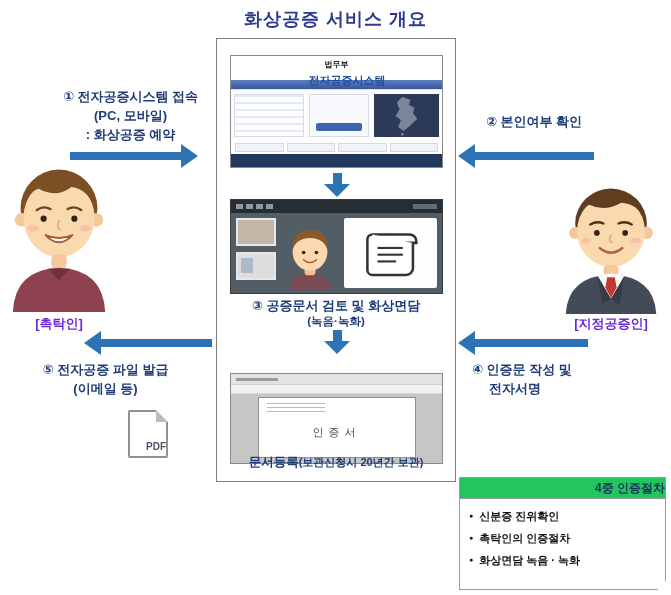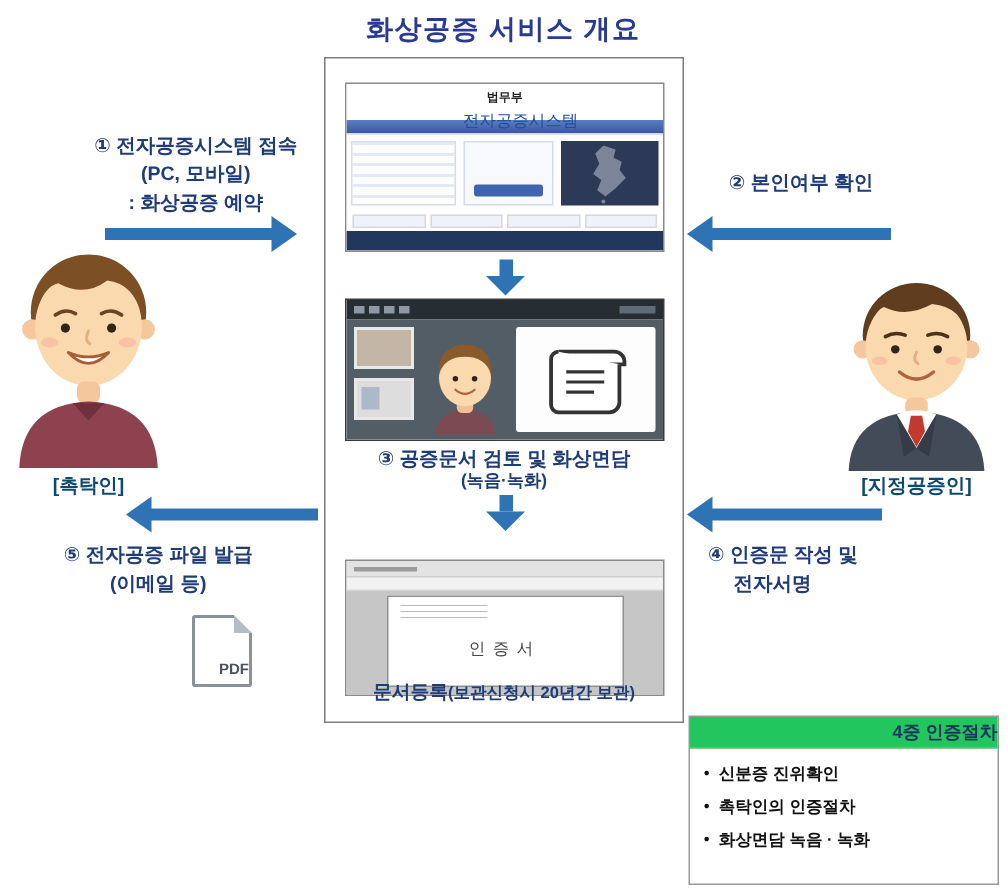--- a/index.html
+++ b/index.html
@@ -1,34 +1,34 @@
 <!DOCTYPE html>
 <html><head>
 <meta charset="utf-8">
 <style>
   * { margin:0; padding:0; box-sizing:border-box; }
   html,body { background:#fff; }
   body { font-family:"Liberation Sans","DejaVu Sans",sans-serif; }
-  .canvas { position:relative; width:671px; height:595px; background:#fff; overflow:hidden; }
+  .canvas { position:relative; width:671px; height:595px; background:#fff; overflow:hidden;border-radius:31px; }
 
   
   .page-title { position:absolute; top:7px; left:0; width:100%; text-align:center;
     font-size:18px; font-weight:bold; color:#2B3A91; letter-spacing:1px; }
 
   
   .main-box { position:absolute; left:216px; top:38px; width:240px; height:444px;
     border:1px solid #7f7f7f; background:#fff; }
 
   .shot { position:absolute; left:13px; width:213px; border:1px solid #8a8a8a; overflow:hidden; background:#fff; }
 
   
   .shot.web { top:16px; height:113px; }
   .web-header { height:24px; display:flex; align-items:center; gap:3px; padding:0 6px; background:#fff;flex-direction:column; }
   .web-header .ministry { font-size:8px; font-weight:bold; color:#222; }
-  .web-header .sysname { font-size:11px; font-weight:normal; color:#1F4E9C; margin-left:21px; }
+  .web-header .sysname { font-size:11px; font-weight:bold; color:#1F4E9C; margin-left:21px; }
   .web-nav { height:9px; background:linear-gradient(#5B7FC4,#39569B); }
   .web-body { height:52px; display:flex; background:#FDFDFD; border-top:1px solid #E0E0E0; }
   .wb-left { width:70px; margin:4px 3px; border:1px solid #D5DCE8;
     background:repeating-linear-gradient(to bottom,#E4EAF4 0 2px,transparent 2px 7px); }
   .wb-mid { width:60px; margin:4px 2px; border:1px solid #D5DCE8; position:relative; background:#F7F9FC; }
   .wb-mid::after { content:""; position:absolute; left:6px; right:6px; bottom:5px; height:8px;
     background:#3E66B0; border-radius:2px; }
   .wb-map { flex:1; margin:4px 3px; background:#2C3A57; display:flex; align-items:center; justify-content:center; }
   .web-banners { height:13px; display:flex; gap:3px; padding:2px 4px; background:#fff; }
   .web-banners i { flex:1; border:1px solid #D8D8D8; background:#EFF3F9; }
@@ -95,21 +95,21 @@
   .step.s1 { left:38px;  top:87px;  width:185px; text-align:center; }
   .step.s2 { left:464px; top:112px; width:140px; text-align:center; }
   .step.s4 { left:472px; top:360px; width:150px; text-align:left; }
   .step.s4 .indent { margin-left:17px; }
   .step.s5 { left:8px;   top:360px; width:195px; text-align:center; }
 
   
   .person { position:absolute; }
   .person.pl { left:6px;  top:160px; width:106px; height:152px; }
   .person.pr { left:556px; top:182px; width:110px; height:132px; }
-  .actor-label { position:absolute; font-size:13px; font-weight:bold; color:#0c4a6e; text-align:center; }
+  .actor-label { position:absolute; font-size:13px; font-weight:bold; color:#6d28d9; text-align:center; }
   .actor-label.al { left:6px;  top:315px; width:106px; }
   .actor-label.ar { left:548px; top:315px; width:126px; }
 
   
   .pdf { position:absolute; left:128px; top:410px; width:40px; height:48px; background:#fff;
     border:2px solid #8A9199; border-radius:2px; }
   .pdf .fold { position:absolute; top:-2px; right:-2px; width:0; height:0; border-style:solid;
     border-width:0 12px 12px 0; border-color:#fff #fff #B6BCC4 #B6BCC4; display:block; }
   .pdf .pdf-label { position:absolute; bottom:4px; left:0; width:100%; text-align:right;
     font-size:10px; font-weight:bold; color:#4A5560; }

